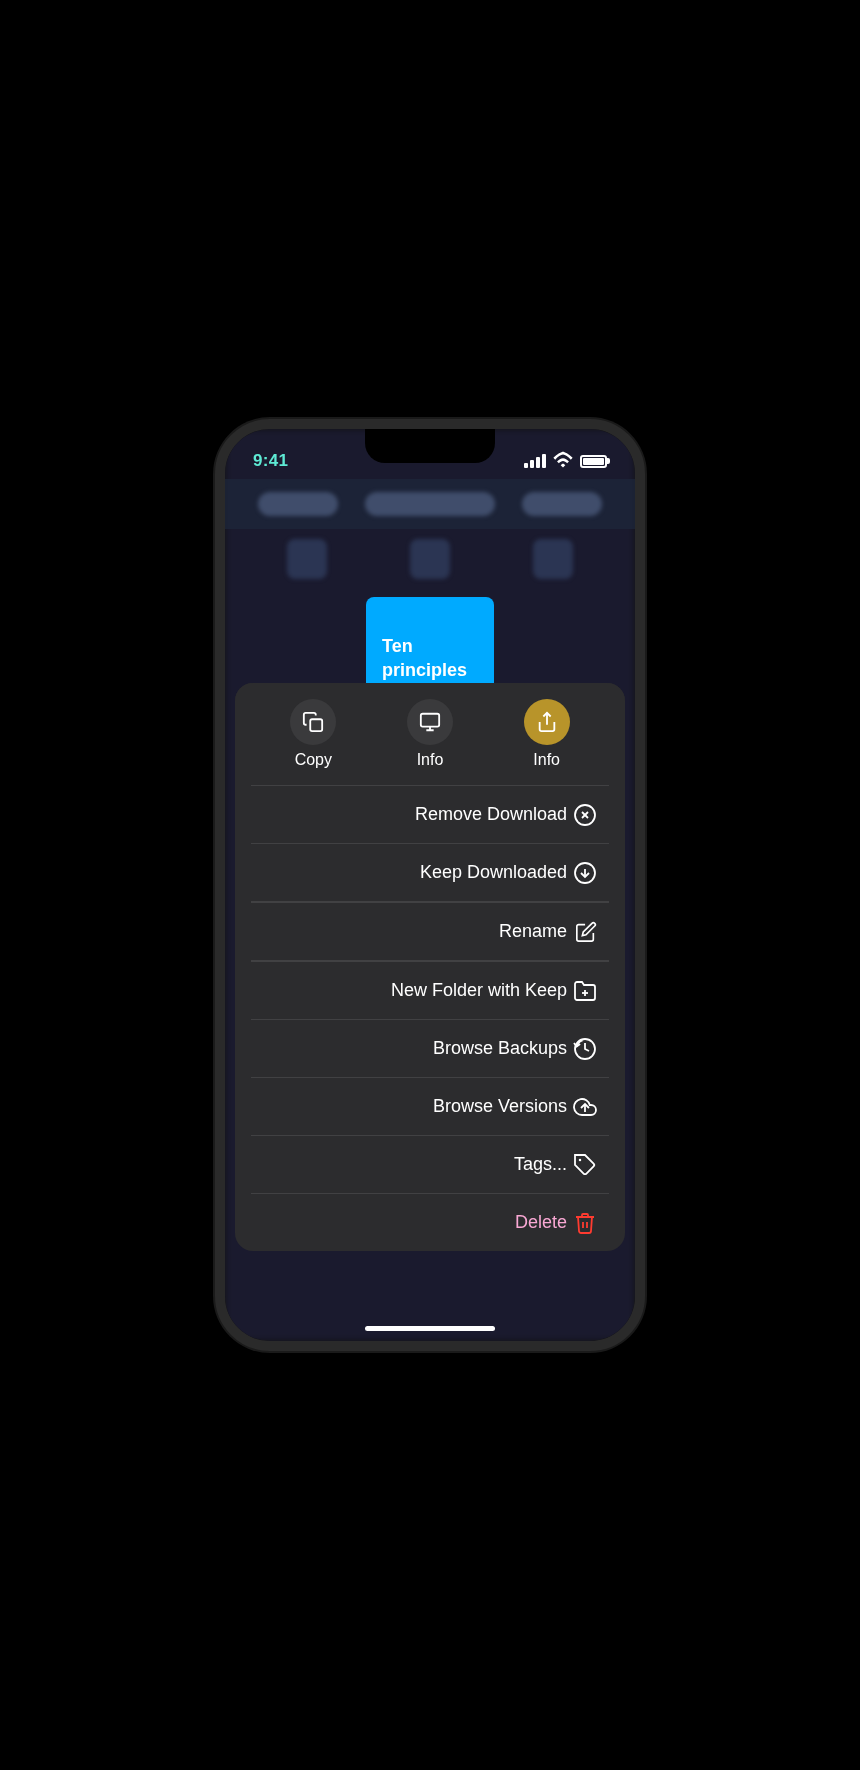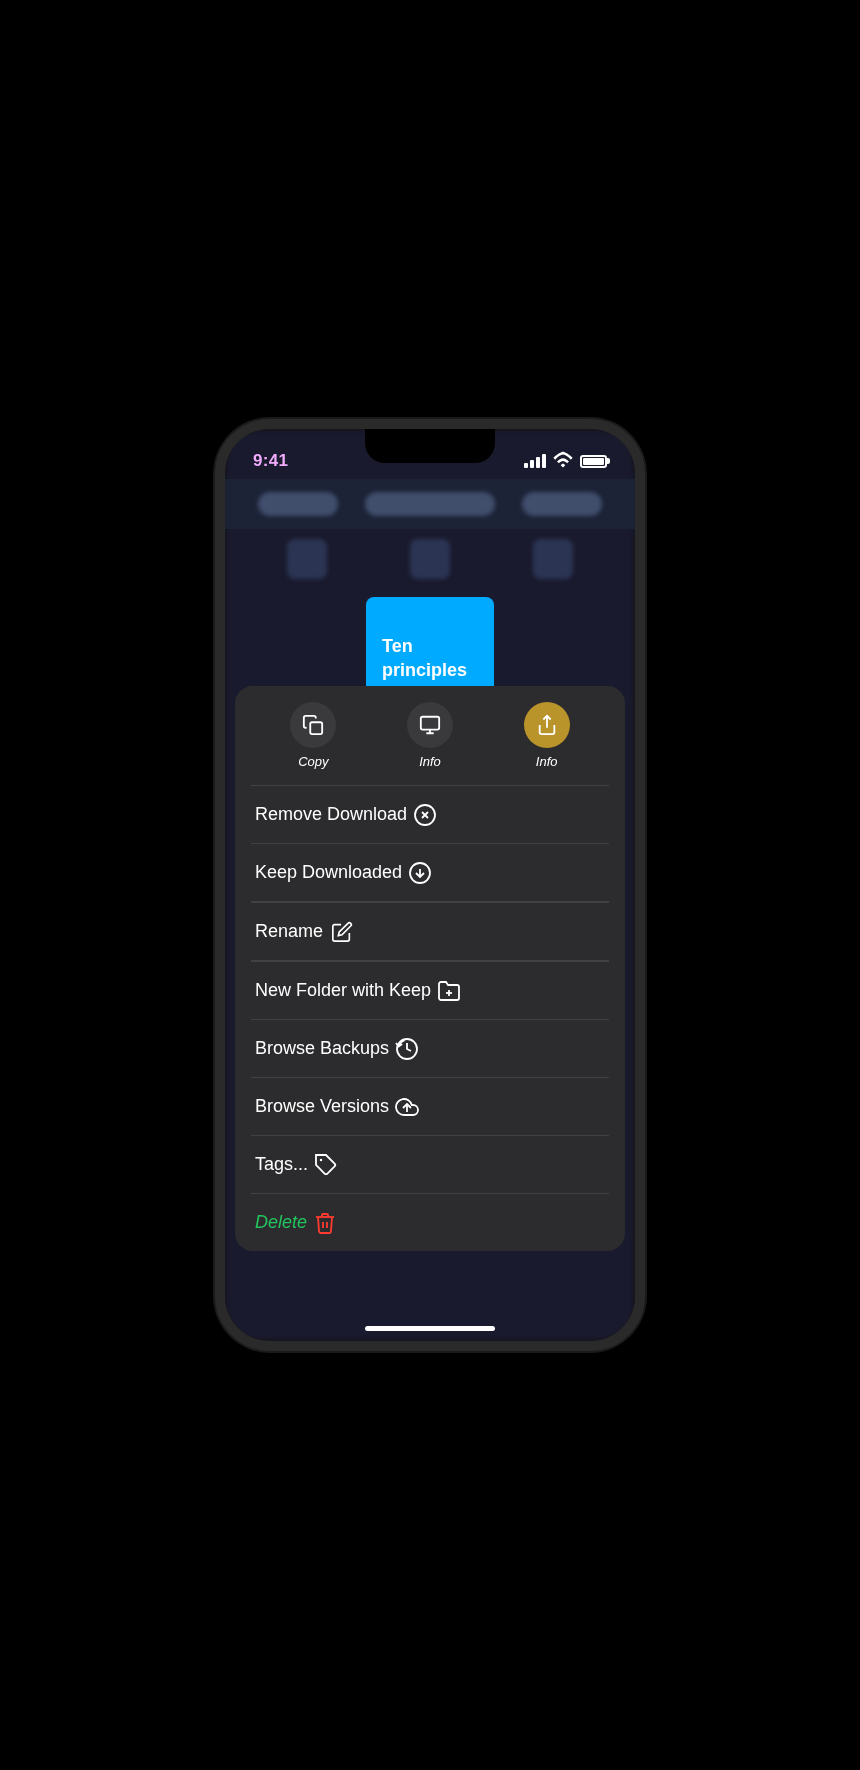--- a/index.html
+++ b/index.html
@@ -36,21 +36,21 @@
       display: flex;
       align-items: center;
       justify-content: space-between;
       padding: 14px 28px 0;
       z-index: 100;
     }
 
     .status-time {
       font-size: 17px;
       font-weight: 600;
-      color: #f0abfc;
+      color: #5eead4;
       letter-spacing: 0.3px;
     }
 
     .status-icons {
       display: flex;
       align-items: center;
       gap: 6px;
     }
 
     .signal-bars {
@@ -228,51 +228,49 @@
       justify-content: center;
       font-size: 20px;
       color: #fff;
     }
 
     .action-btn-icon.share {
       background: #b8942a;
     }
 
     .action-btn-label {
-      font-size: 13px;
+      font-size: 16px;
       color: #fff;
-      font-style: italic;
     }
 
     
     .menu-divider {
       height: 1px;
       background: rgba(255,255,255,0.1);
       margin: 0 16px;
     }
 
     
     .menu-item {
       display: flex;
       align-items: center;
-      justify-content: flex-start;
-      padding: 0 20px;
+      justify-content: flex-end;
+      padding: 0 28px;
       height: 57px;
       cursor: pointer;
     }
 
     .menu-item-label {
       font-size: 18px;
       color: #fff;
       font-weight: 400;
     }
 
     .menu-item-label.danger {
-      color: #22c55e;
-      font-style: italic;
+      color: #f9a8d4;
     }
 
     .menu-item-icon {
       font-size: 20px;
       color: #fff;
       width: 30px;
       display: flex;
       align-items: center;
       justify-content: flex-end;
     }

